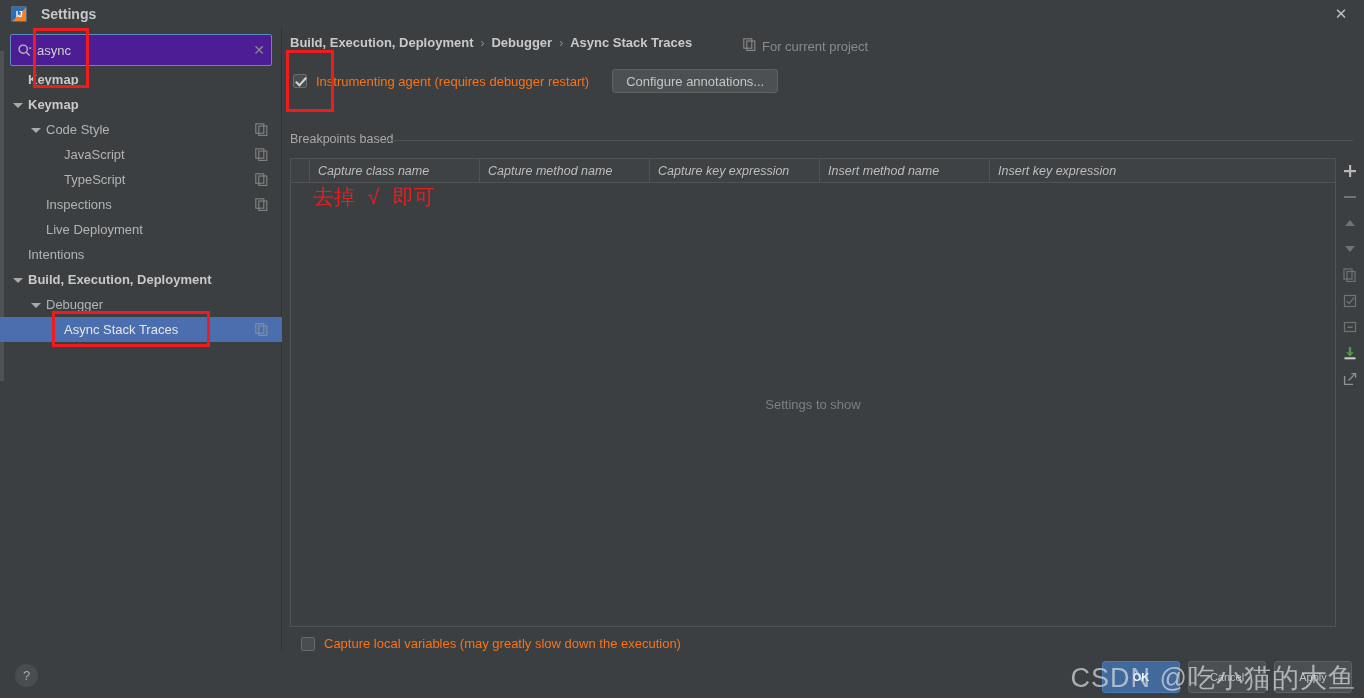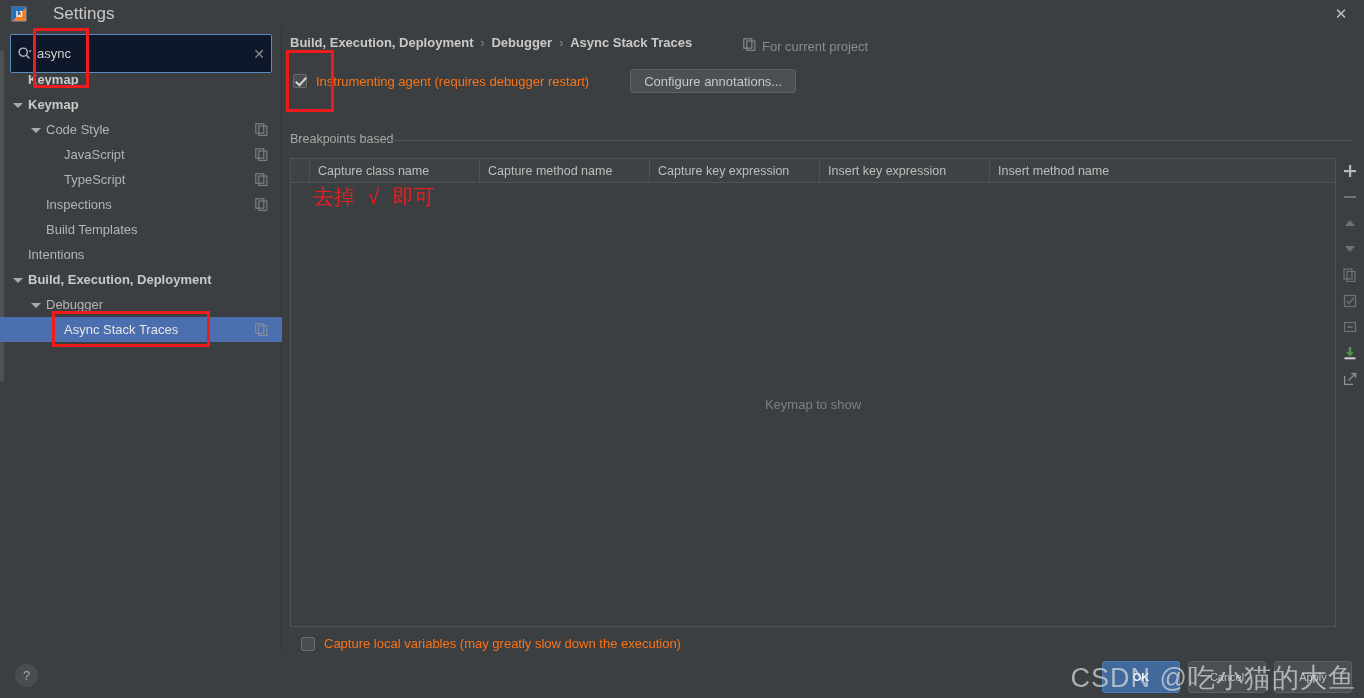--- a/index.html
+++ b/index.html
@@ -28,41 +28,41 @@
     background: linear-gradient(135deg,#2b6fb5 0%, #2b6fb5 50%, #f07f2e 50%, #f07f2e 100%);
     border: 1px solid #5a6a7a;
     position: relative; border-radius: 1px;
   }
   .ij-logo::after {
     content: "IJ"; position: absolute; left: 0; top: -1px; width: 100%;
     text-align: center; font-size: 9px; font-weight: bold; color: #ffffff;
     line-height: 16px; letter-spacing: -0.5px;
   }
   .title-text {
-    margin-left: 26px; font-size: 17px; color: #c8c8c8;
+    margin-left: 14px; font-size: 14px; color: #c8c8c8; font-weight: bold;
   }
   .win-close {
     position: absolute; right: 0; top: 0; width: 46px; height: 27px;
     display: flex; align-items: center; justify-content: center;
     color: #c0c0c0; font-size: 15px; cursor: default;
   }
 
   
   .sidebar {
     position: absolute; left: 0; top: 27px; width: 282px; height: 624px;
     background: #3c3f41;
     border-right: 1px solid #323232;
   }
   .sb-scroll {
     position: absolute; left: 0; top: 24px; width: 4px; height: 330px;
     background: #4e5254;
   }
   .searchbox {
-    position: absolute; left: 10px; top: 7px; width: 262px; height: 39px;
-    background: #0f172a; border: 1px solid #5c8bbf; border-radius: 2px;
+    position: absolute; left: 10px; top: 7px; width: 262px; height: 32px;
+    background: #4c1d95; border: 1px solid #5c8bbf; border-radius: 2px;
     display: flex; align-items: center;
   }
   .search-icon {
     width: 22px; height: 25px; display: flex; align-items: center;
     justify-content: center; flex: none; margin-left: 2px;
   }
   .search-icon svg { display: block; }
   .search-input {
     flex: 1; background: transparent; border: none; outline: none;
     color: #cfcfcf; font-size: 13px; font-family: "Liberation Sans", sans-serif;
@@ -120,21 +120,21 @@
     width: 14px; height: 14px; border: 1px solid #6b6b6b; background: #4a4d4f;
     border-radius: 2px; position: relative; flex: none;
   }
   .cbx.checked::after {
     content: ""; position: absolute; left: 4px; top: 0px;
     width: 4px; height: 9px; border: solid #d6d6d6;
     border-width: 0 2px 2px 0; transform: rotate(42deg);
   }
   .agent-label { color: #f97316; font-size: 13px; }
   .btn-cfg {
-    margin-left: 32px; height: 24px; padding: 0 13px;
+    margin-left: 14px; height: 24px; padding: 0 13px;
     background: #4c5052; border: 1px solid #5e6264; border-radius: 3px;
     color: #c5c5c5; font-size: 13px; display: flex; align-items: center;
     font-family: "Liberation Sans", sans-serif;
   }
   .group-title {
     position: absolute; left: 7px; top: 105px;
     background: #3c3f41; padding-right: 8px;
     color: #a9a9a9; font-size: 12.5px;
   }
   .group-line {
@@ -150,21 +150,21 @@
   .thead {
     display: flex; height: 24px; background: #3f4244;
     border-bottom: 1px solid #4f5354;
   }
   .th {
     border-right: 1px solid #4f5354; color: #bdbdbd; font-size: 12.5px;
     display: flex; align-items: center; padding-left: 8px;
     height: 23px; overflow: hidden; white-space: nowrap;
   }
   .th.rownum { width: 19px; padding: 0; flex: none; }
-  .th.col { width: 170px; flex: none; }
+  .th.col { width: 170px; flex: none; font-style: italic; }
   .th.col:last-child { border-right: none; }
   .tbody {
     position: relative; height: 443px;
     display: flex; align-items: center; justify-content: center;
   }
   .nothing { color: #7c7f80; font-size: 13px; }
 
   
   .rtoolbar {
     position: absolute; left: 1053px; top: 131px; width: 28px; height: 469px;
@@ -297,21 +297,21 @@
           <span>Inspections</span>
           <span class="copy-badge">
             <svg width="13" height="13" viewBox="0 0 13 13">
               <rect x="0.8" y="0.8" width="8" height="9.4" fill="none" stroke="#9a9a9a" stroke-width="1.1"></rect>
               <rect x="3.8" y="3" width="8" height="9.4" fill="none" stroke="#9a9a9a" stroke-width="1.1"></rect>
             </svg>
           </span>
         </div>
         <div class="tree-row" style="padding-left: 30px;">
           <span class="twisty" style="visibility: hidden;"></span>
-          <span>Build Templates</span>
+          <span>Live Deployment</span>
         </div>
         <div class="tree-row" style="padding-left: 12px;">
           <span class="twisty" style="visibility: hidden;"></span>
           <span>Intentions</span>
         </div>
         <div class="tree-row bold" style="padding-left: 12px;">
           <span class="twisty"></span>
           <span>Build, Execution, Deployment</span>
         </div>
         <div class="tree-row" style="padding-left: 30px;">
@@ -359,25 +359,25 @@
 
     <div class="group-title">Breakpoints based</div>
     <div class="group-line"></div>
 
     <div class="table-wrap">
       <div class="thead" id="thead">
         <div class="th rownum"></div>
       <div class="th col">Capture class name</div>
           <div class="th col">Capture method name</div>
           <div class="th col">Capture key expression</div>
+          <div class="th col">Insert method name</div>
           <div class="th col">Insert key expression</div>
-          <div class="th col">Insert method name</div>
         </div>
       <div class="tbody">
-        <div class="nothing">Keymap to show</div>
+        <div class="nothing">Settings to show</div>
       </div>
     </div>
 
     <div class="rtoolbar">
       <div class="tb-btn">
         <svg width="14" height="14" viewBox="0 0 14 14">
           <rect x="6" y="1" width="2.2" height="12" fill="#b7b7b7"></rect>
           <rect x="1" y="6" width="12" height="2.2" fill="#b7b7b7"></rect>
         </svg>
       </div>

